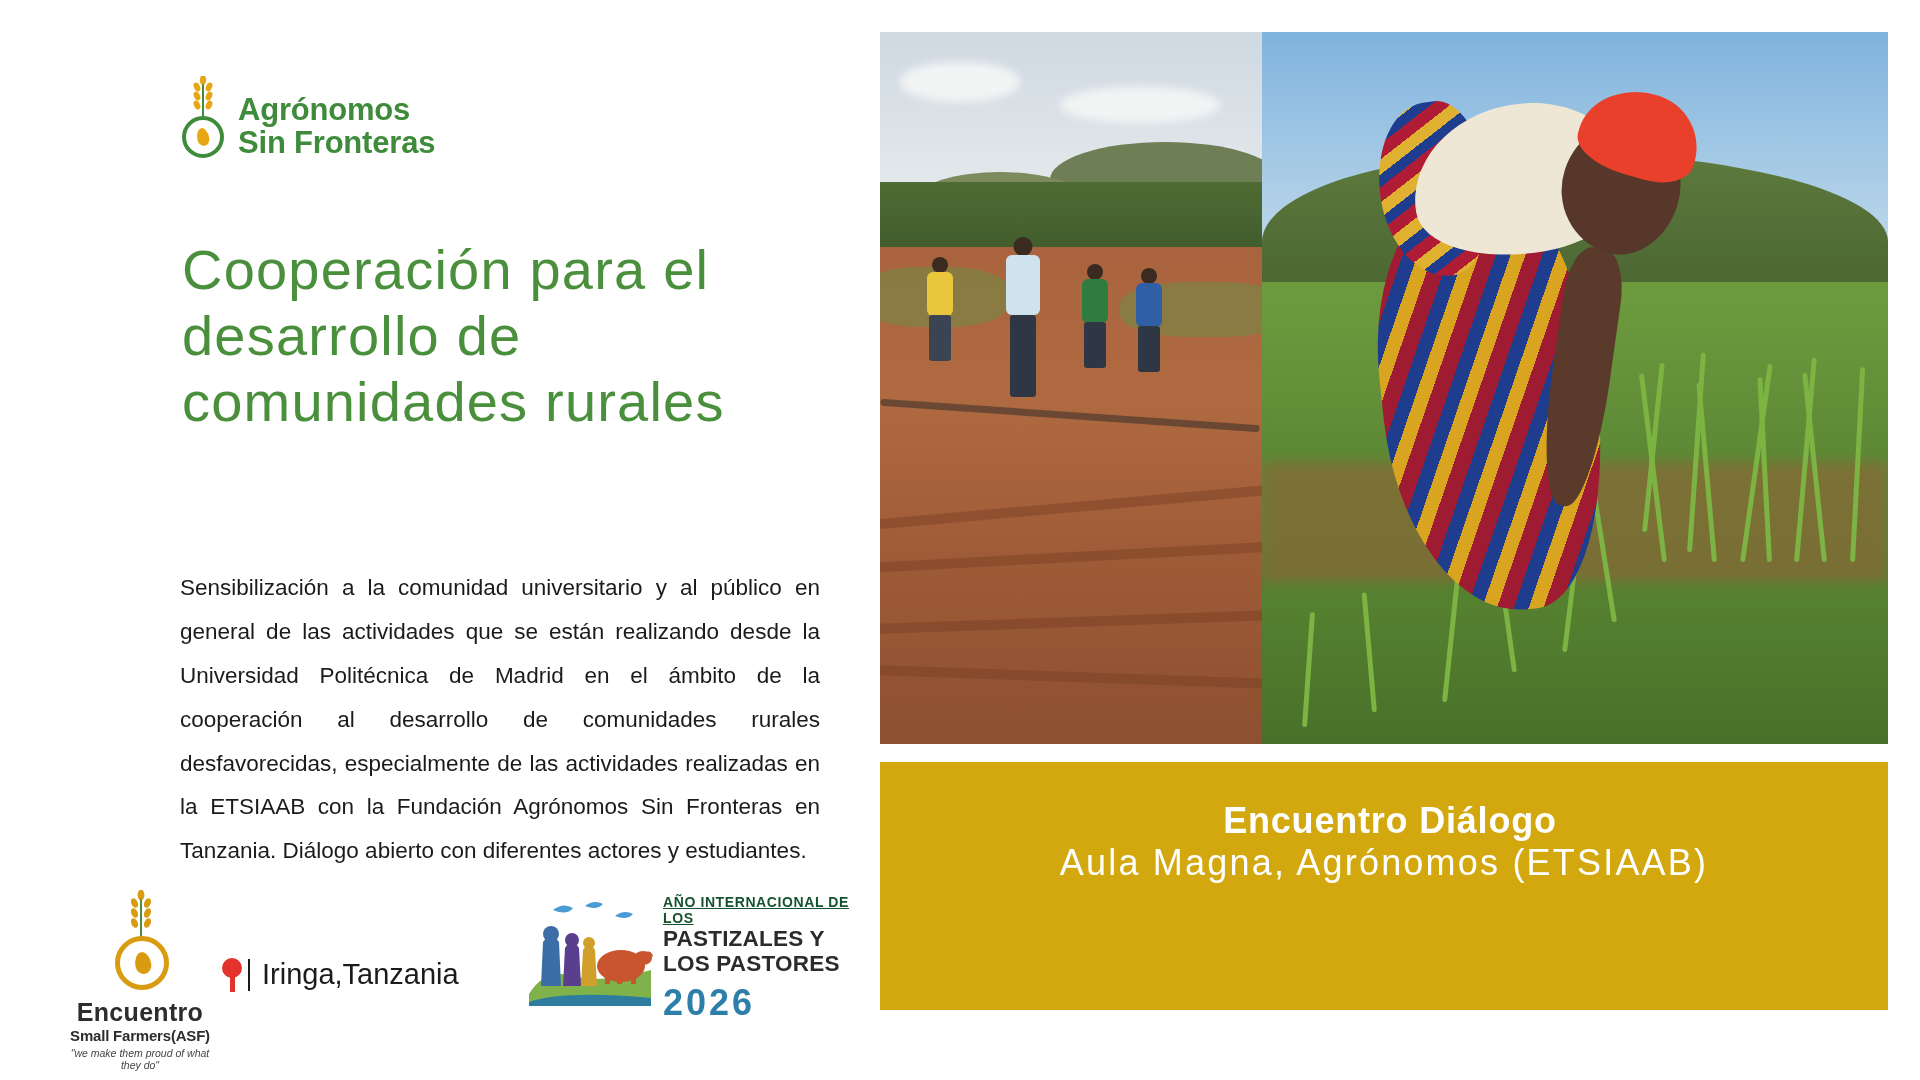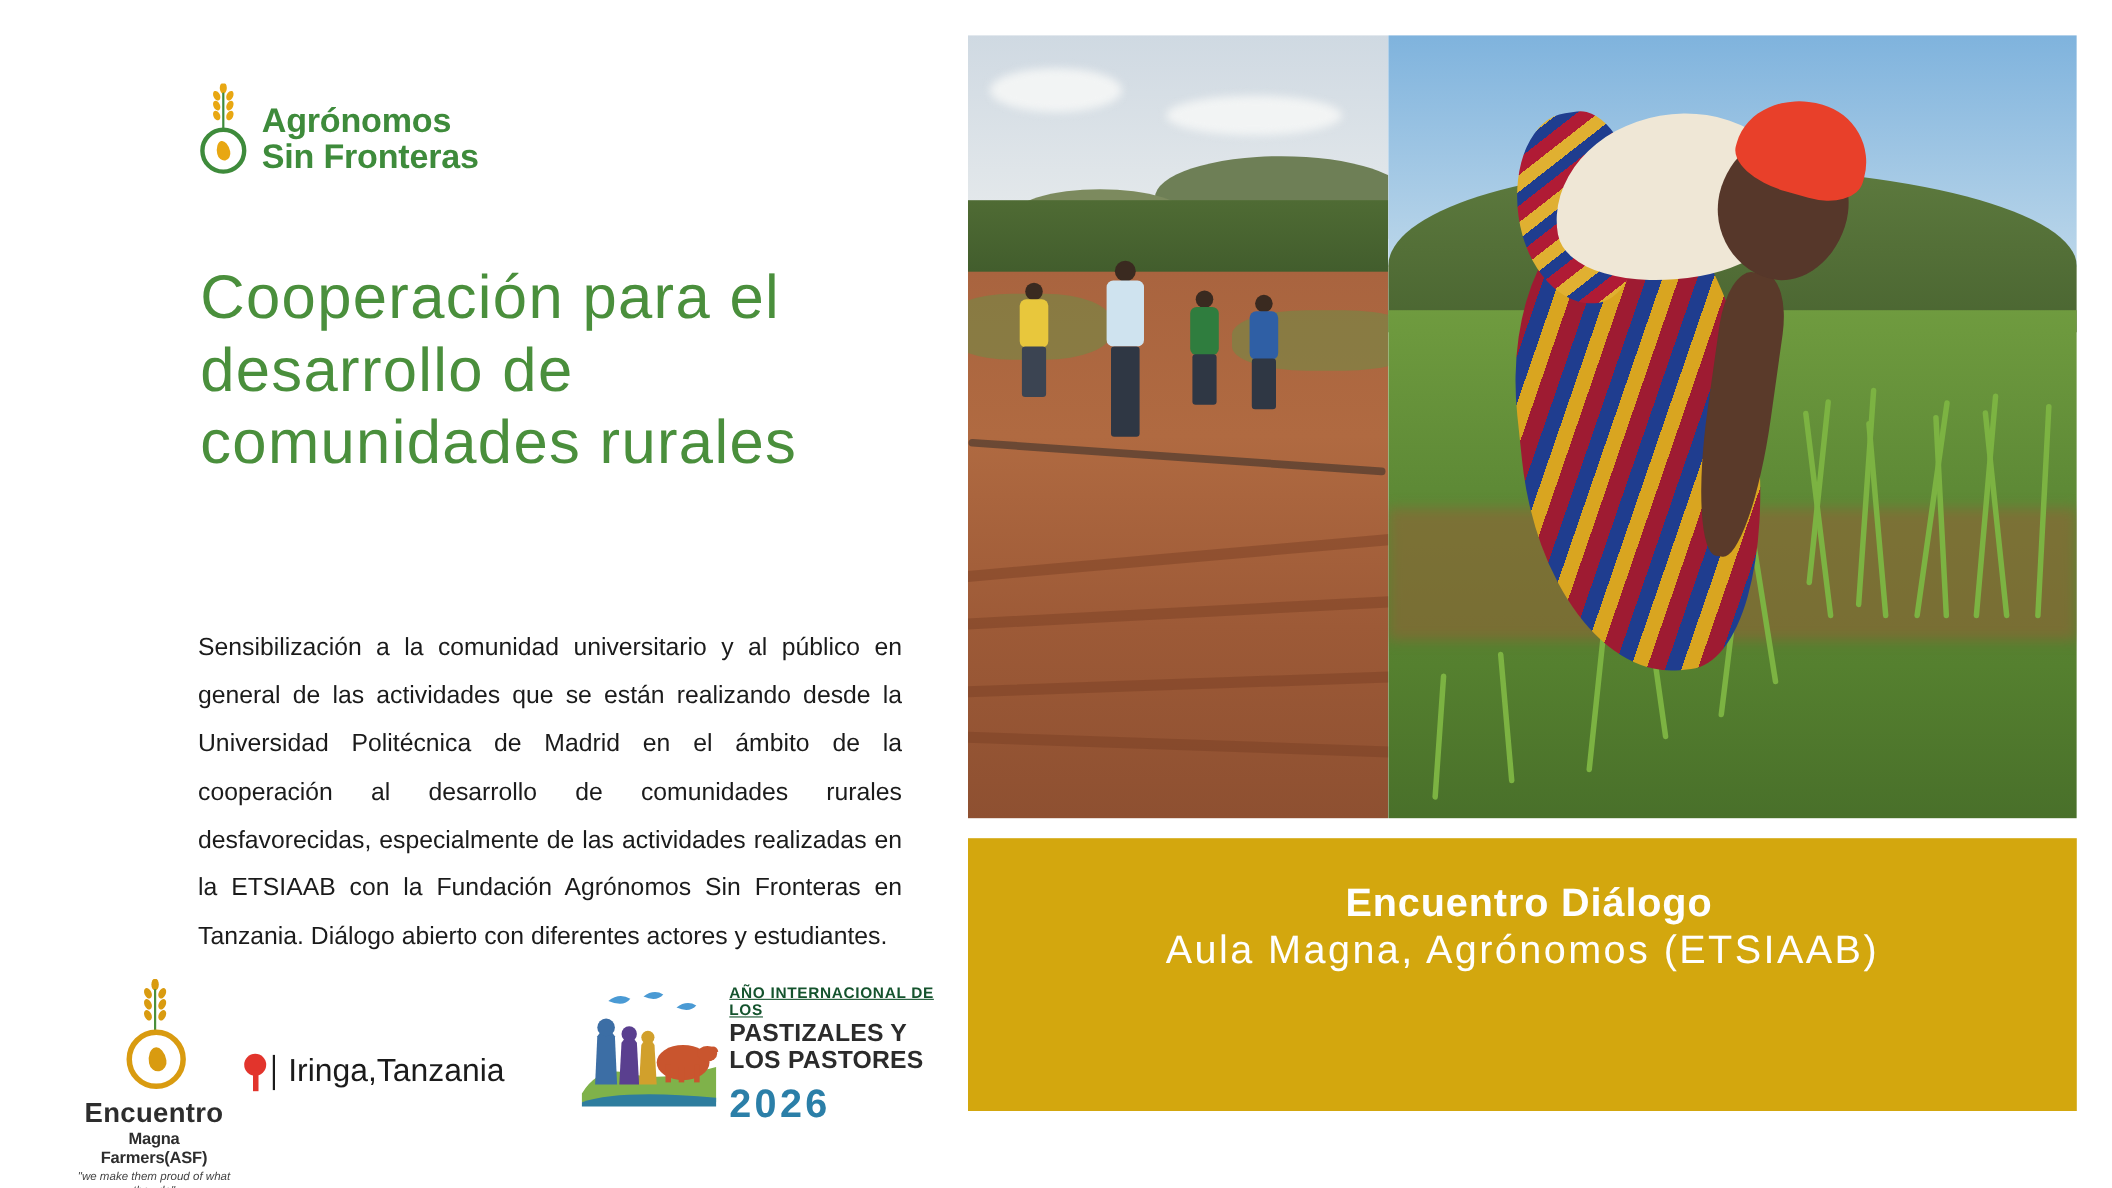--- a/index.html
+++ b/index.html
@@ -467,21 +467,21 @@
               <ellipse cx="6.5" cy="23" rx="3.2" ry="5" transform="rotate(-25 6.5 23)"></ellipse>
               <ellipse cx="19.5" cy="23" rx="3.2" ry="5" transform="rotate(25 19.5 23)"></ellipse>
               <ellipse cx="6.5" cy="33" rx="3.2" ry="5" transform="rotate(-25 6.5 33)"></ellipse>
               <ellipse cx="19.5" cy="33" rx="3.2" ry="5" transform="rotate(25 19.5 33)"></ellipse>
               <rect x="12" y="9" width="2" height="47" rx="1" fill="#4a8f3c"></rect>
             </g>
           </svg>
           <div class="asf2-ring"></div>
         </div>
         <div class="asf2-name">Encuentro</div>
-        <div class="asf2-sub">Magna Farmers(ASF)</div>
+        <div class="asf2-sub">Small Farmers(ASF)</div>
         <div class="asf2-tag">"we make them proud of what they do"</div>
       </div>
 
       <div class="location">
         <div class="pin">
           <div class="pin-head"></div>
           <div class="pin-tail"></div>
         </div>
         <div class="location-text">Iringa,Tanzania</div>
       </div>

